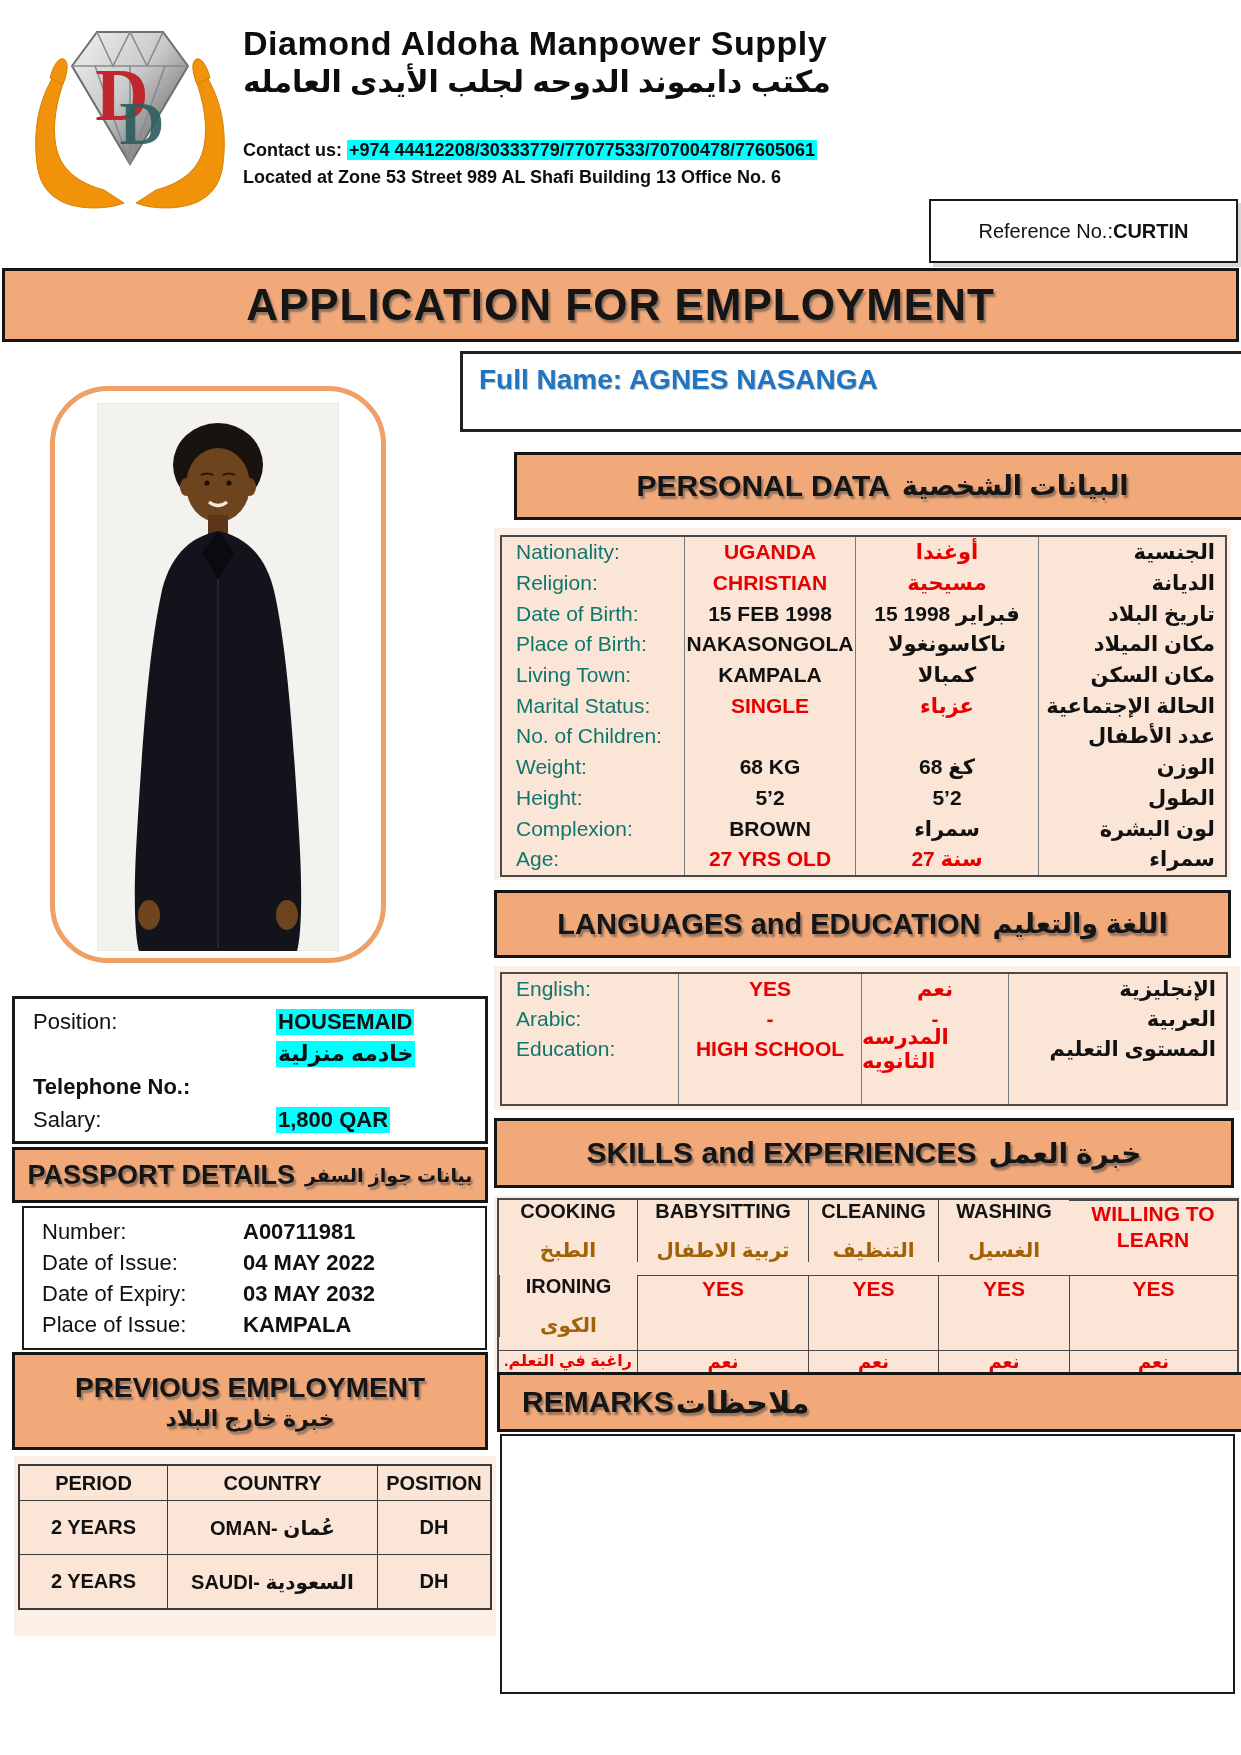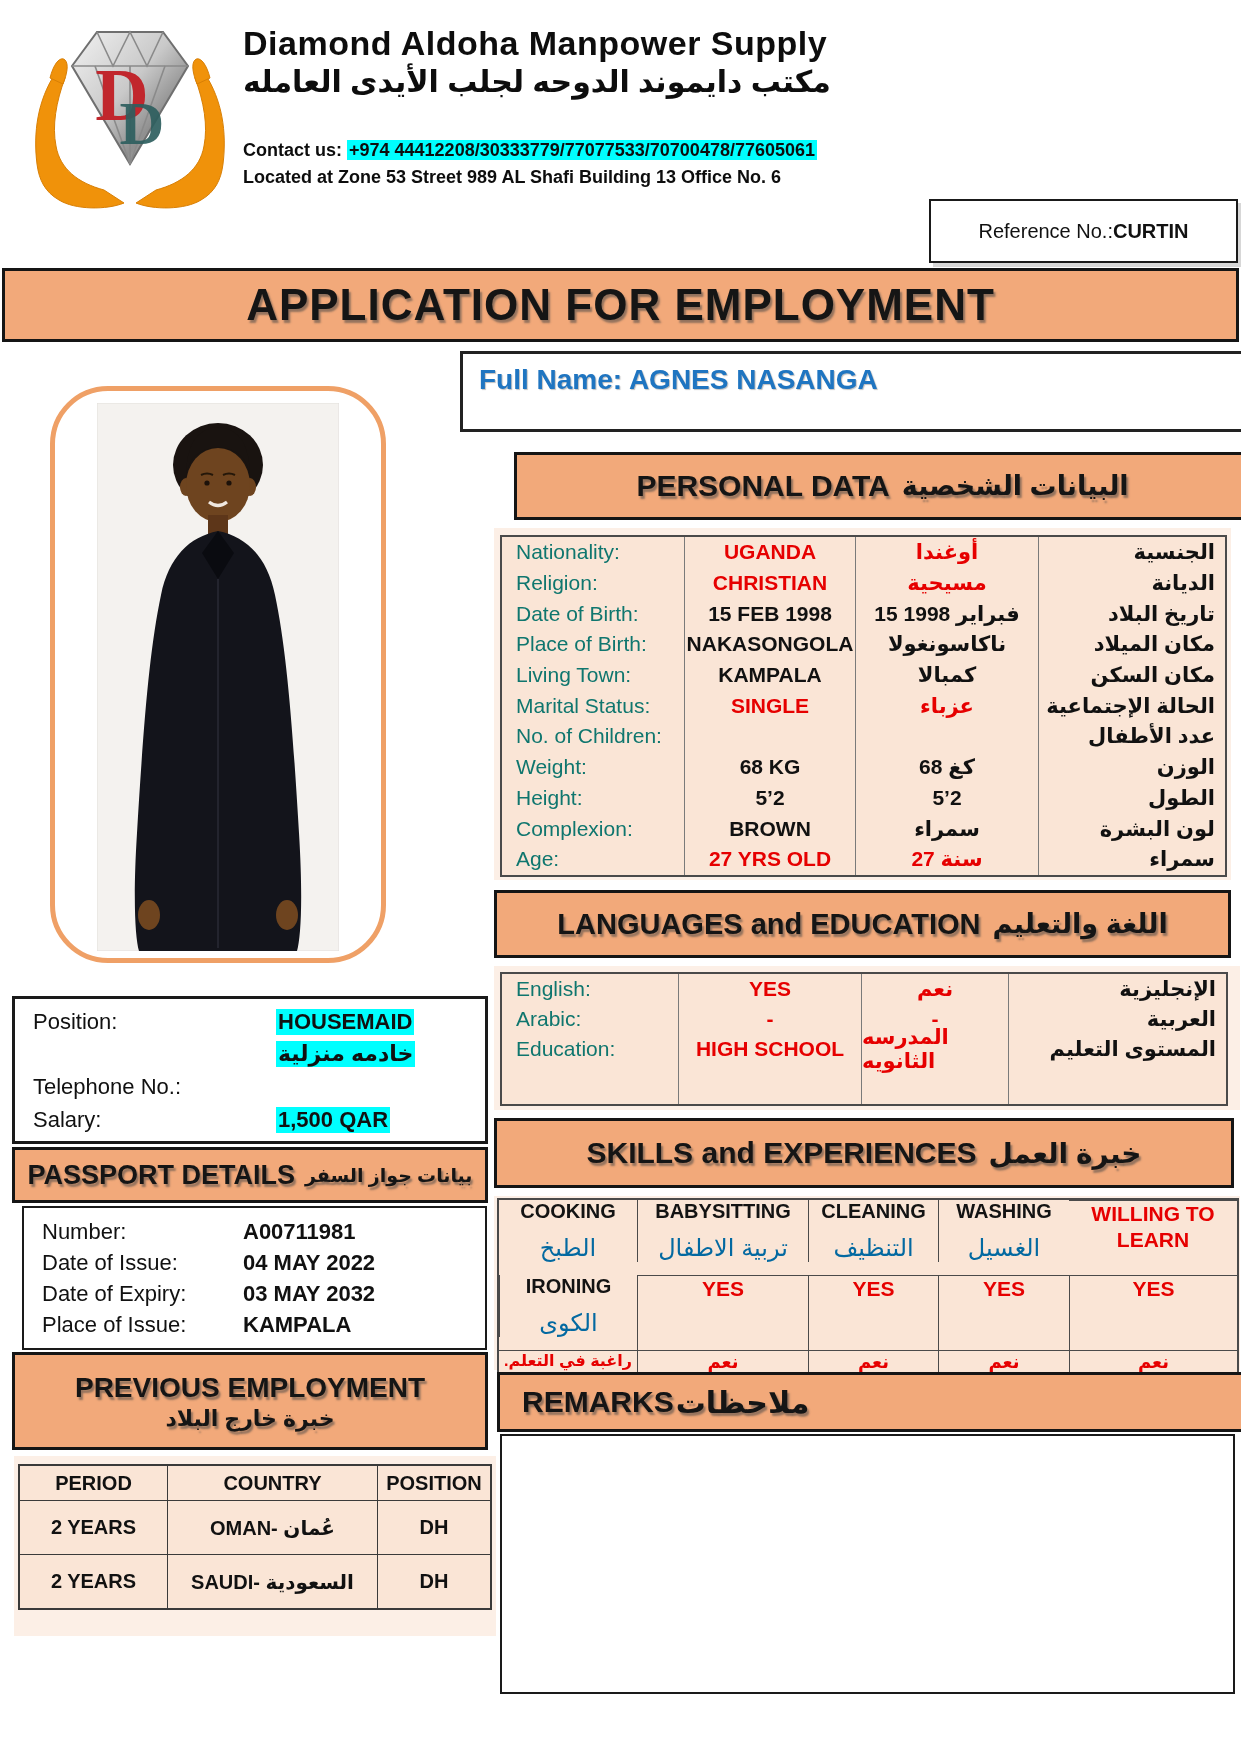--- a/index.html
+++ b/index.html
@@ -63,21 +63,21 @@
   
   .band-skills{left:494px;top:1118px;width:734px;height:64px;font-size:30px;gap:12px;}
   .band-skills .ar{font-size:28px;}
   .skills-container{left:494px;top:1196px;width:746px;height:174px;}
   .skills-table{position:absolute;left:3px;top:2px;width:738px;border:2px solid #4a4a4a;display:grid;
     grid-template-columns:138px 171px 130px 131px 1fr;background:#FAE5D6;}
   .sk-cell{border-left:1.5px solid #4a4a4a;border-top:1.5px solid #4a4a4a;display:flex;flex-direction:column;align-items:center;justify-content:space-between;text-align:center;}
   .sk-cell.first{border-left:none;}
   .sk-cell.toprow{border-top:none;height:62px;}
   .sk-en{font-size:20px;font-weight:800;color:#131313;}
-  .sk-ar{font-size:24px;font-weight:400;color:#0369a1;}
+  .sk-ar{font-size:20px;font-weight:700;color:#a16207;}
   .sk-yes{height:74px;font-size:21px;font-weight:800;line-height:1.25;}
   .sk-nam{height:28px;font-size:18px;font-weight:800;}
   
   .band-remarks{left:497px;top:1372px;width:731px;height:54px;font-size:30px;justify-content:flex-start;padding-left:22px;gap:2px;}
   .remarks-box{left:500px;top:1434px;width:731px;height:256px;background:#fff;border:2.5px solid #1a1a1a;}
   
   .position-box{left:12px;top:996px;width:470px;height:136px;border:3px solid #1a1a1a;background:#fff;padding-top:6px;}
   .pos-row{display:flex;align-items:center;height:34px;font-size:22px;}
   .pos-row .plab{width:243px;padding-left:18px;}
   .pos-val{font-weight:800;}
@@ -271,26 +271,26 @@
 
   <div class="abs position-box">
     <div class="pos-row">
       <span class="plab">Position:</span>
       <span class="pos-val hl">HOUSEMAID</span>
     </div>
     <div class="pos-row" style="height:30px;">
       <span class="plab"></span>
       <span class="pos-val hl">خادمه منزلية</span>
     </div>
-    <div class="pos-row" style="height:36px;">
+    <div class="pos-row" style="height:36px;font-weight:bold;">
       <span class="plab">Telephone No.:</span>
     </div>
     <div class="pos-row" style="height:30px;">
       <span class="plab">Salary:</span>
-      <span class="pos-val hl">1,500 QAR</span>
+      <span class="pos-val hl">1,800 QAR</span>
     </div>
   </div>
 
   <div class="abs band band-passport">
     <span>PASSPORT DETAILS</span>
     <span class="ar">بيانات جواز السفر</span>
   </div>
   <div class="abs passport-box">
     <div class="pp-row">
       <span class="plab">Number:</span>

